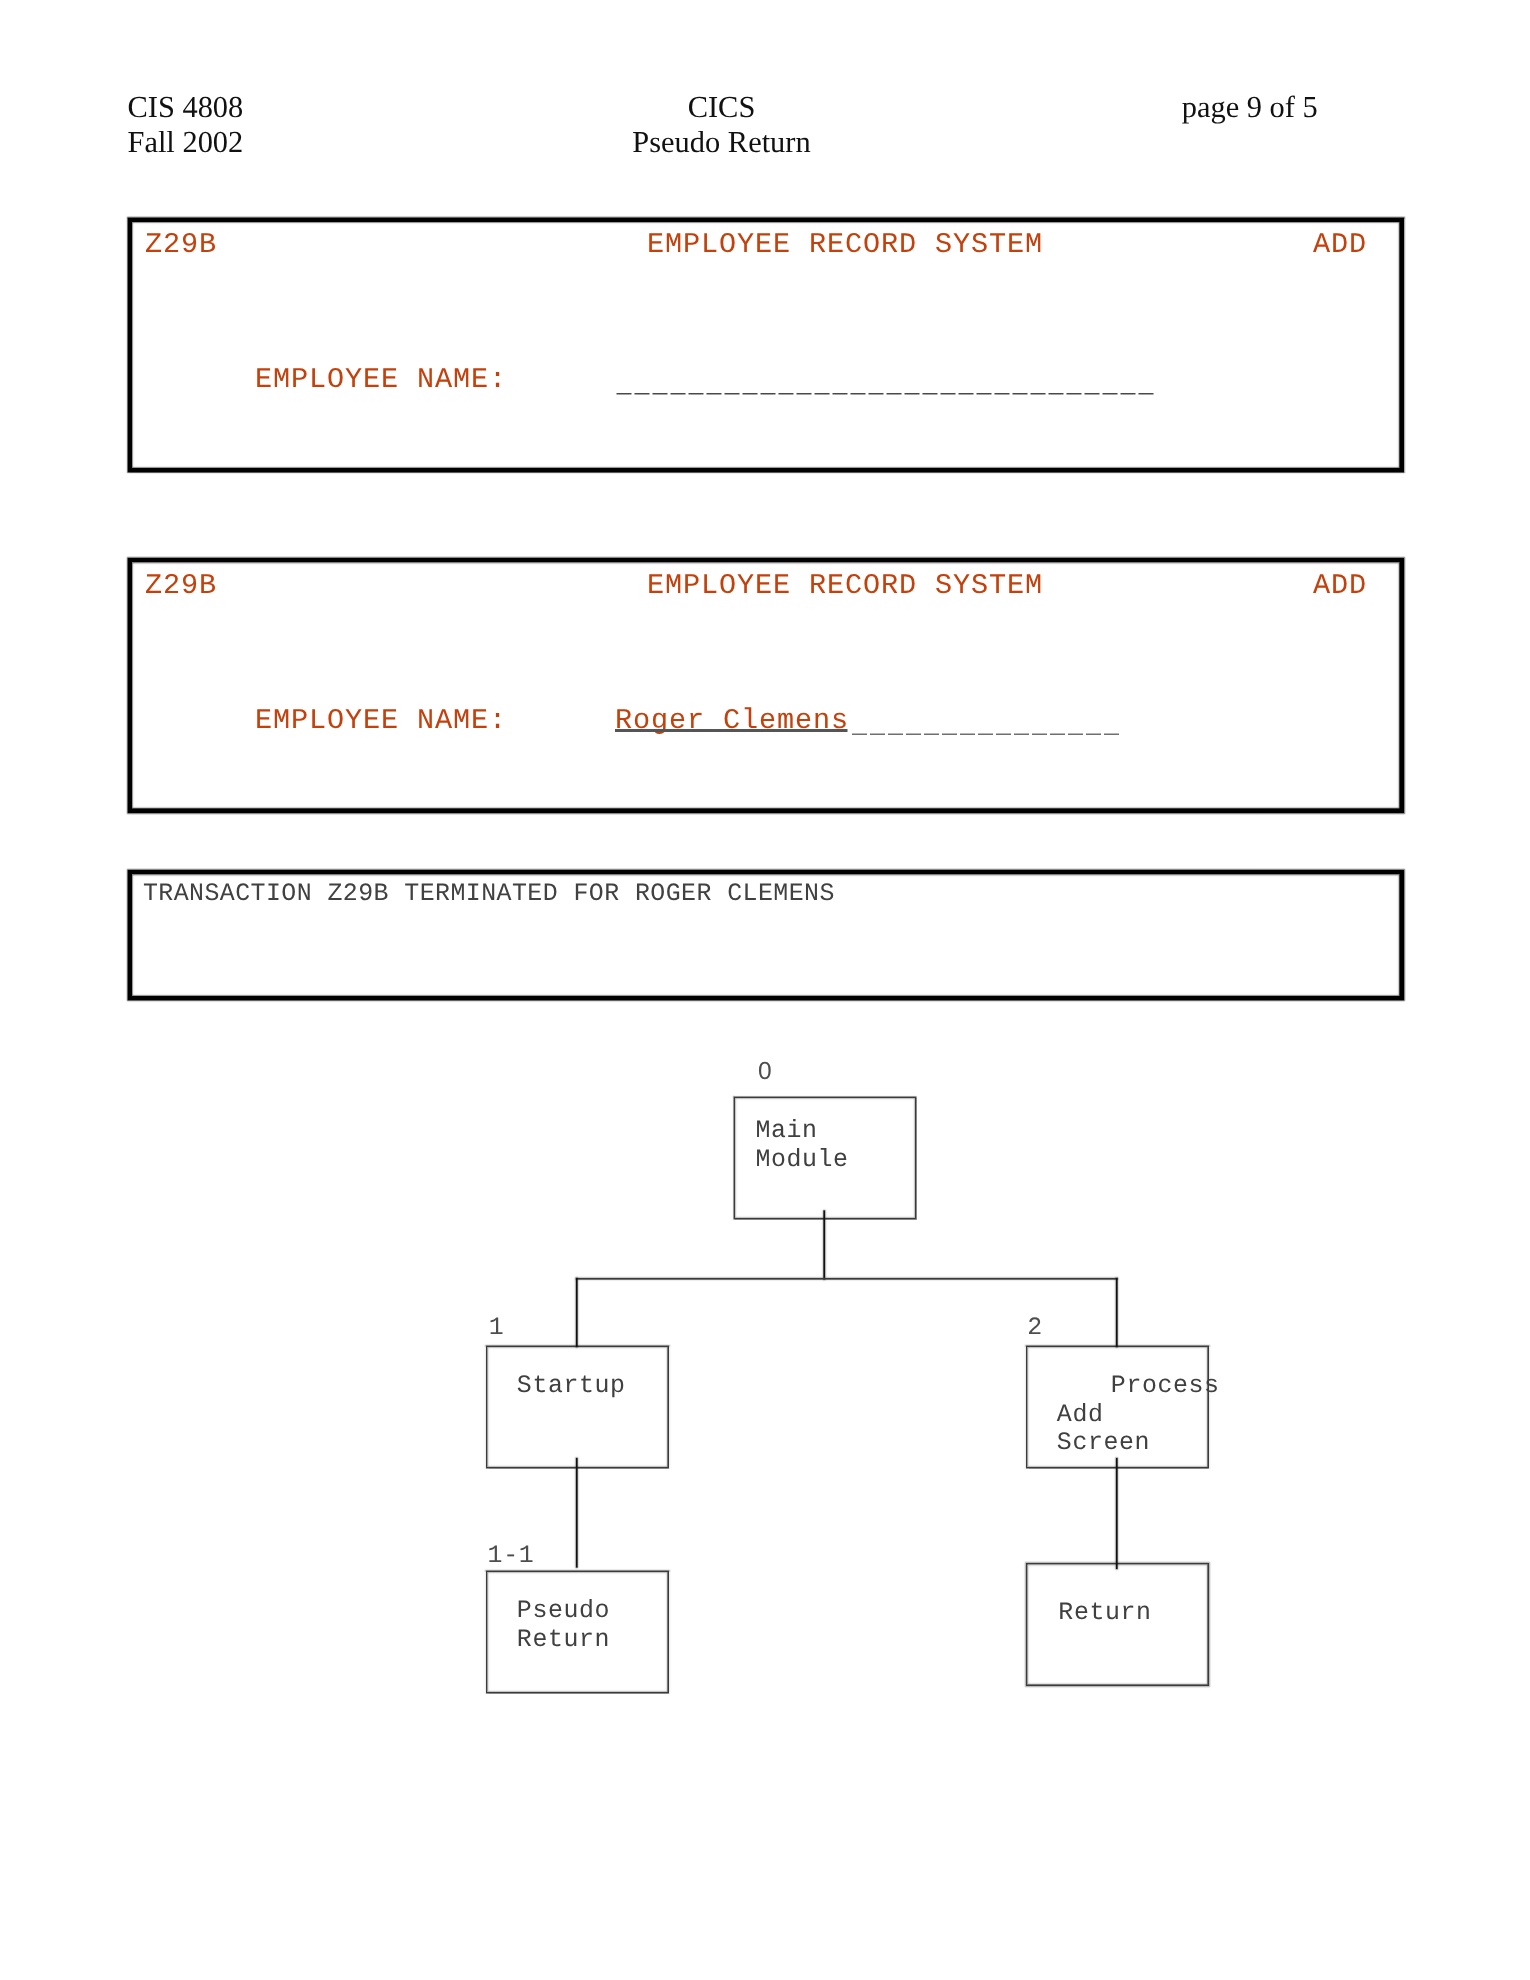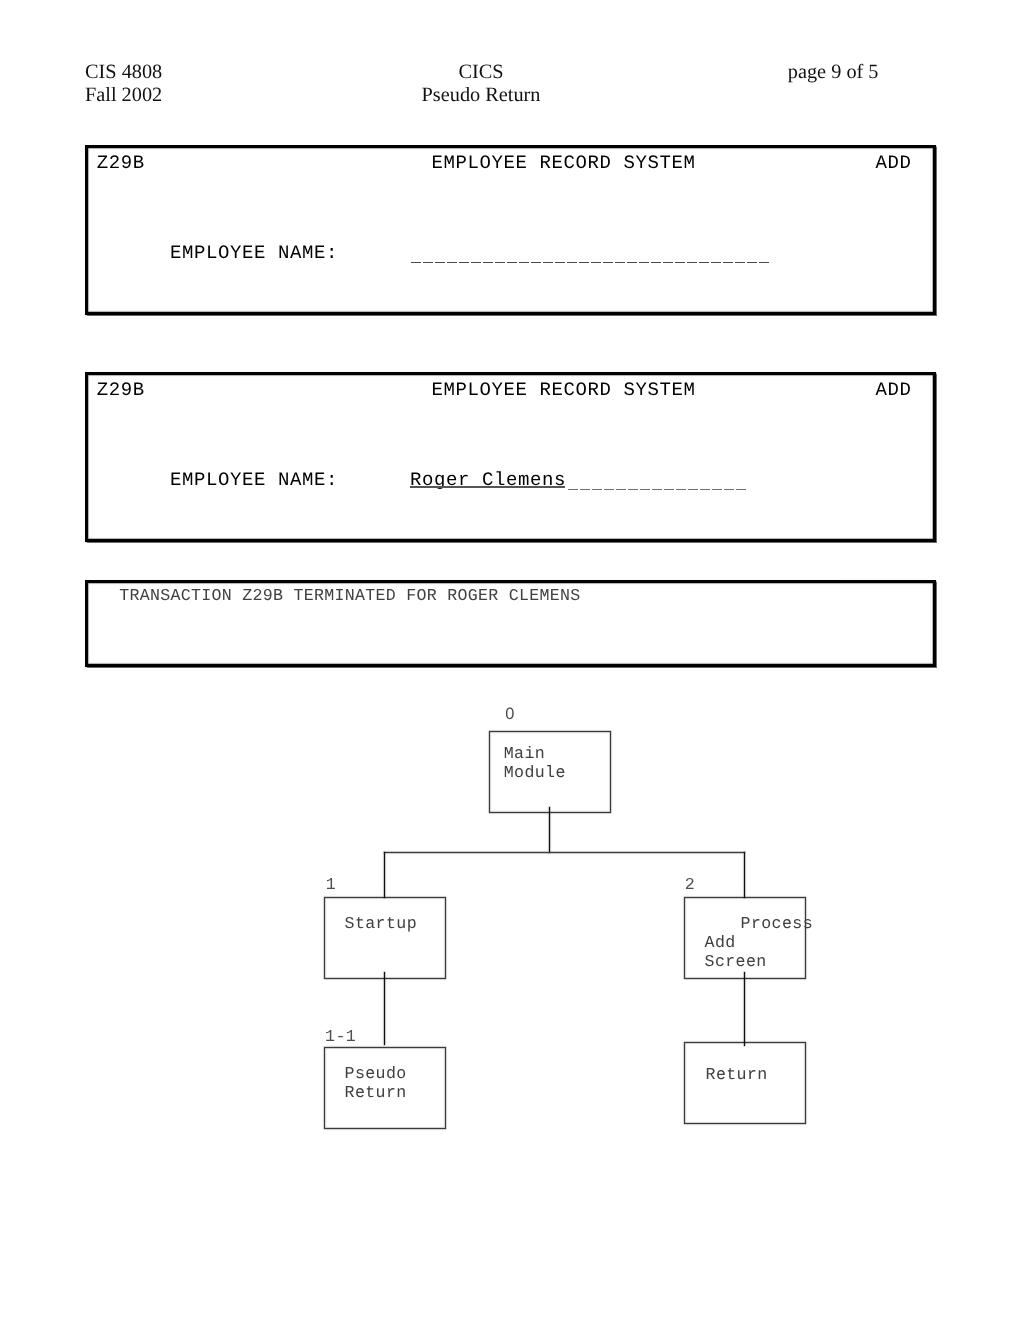--- a/index.html
+++ b/index.html
@@ -30,21 +30,21 @@
                        inset 0 0 0.8px 0.5px rgba(55,55,55,.75); }
   .scr1 { top:144.6px; height:164px; }
   .scr2 { top:371.6px; height:164px; }
   .scr3 { top:580.1px; height:81px; }
 
   
   .tw { font-family:"Liberation Mono", monospace; white-space:pre; }
   .tw > i { display:inline-block; font-style:normal; text-align:center;
             overflow:visible; }
 
-  .scr-text { position:absolute; color:#000000; font-size:19px; }
+  .scr-text { position:absolute; color:#c2410c; font-size:19px; }
   .scr-text > i { width:12px; }
   
   .uline { position:relative;font-family:Liberation Mono, monospace; }
   .uline::after { content:""; position:absolute; left:0.3px; right:0.9px;
                   top:17.6px; height:1.4px; background:#555; }
   
   .uscore { color:transparent; }
   .uscore > i { position:relative; }
   .uscore > i::after { content:""; position:absolute; left:0.8px; right:1.1px;
                        top:20.2px; height:1.3px; background:#4a4a4a; }
@@ -54,21 +54,21 @@
   .s1-l2    { left:169.7px; top:241.8px; }
   .s1-l3    { left:410px; top:241.8px; }
   .s1-l3v   { left:409.7px; top:241.8px; }
   .s2-l1    { left:96.4px;  top:378.8px; }
   .s2-title { left:431.1px; top:378.8px; }
   .s2-mode  { left:875.1px; top:378.8px; }
   .s2-l2    { left:169.7px; top:468.8px; }
   .s2-l3    { left:409.7px; top:468.8px; }
   .s2-l4    { left:566.8px; top:468.8px; }
   .s2-l4 > i::after { background:#6f6f6f; }
-  .s3-l1    { left:95.2px;  top:586.3px; font-size:16.6px; color:#414141;margin-left:24px; }
+  .s3-l1    { left:95.2px;  top:586.3px; font-size:16.6px; color:#414141; }
   .s3-l1 > i { width:10.25px; }
 
   
   .dbox { position:absolute; border:1px solid #3b3b3b; background:#fff;
           box-sizing:border-box;
           box-shadow:0 0 0.9px 0.45px rgba(90,90,90,.55),
                      inset 0 0 0.9px 0.45px rgba(90,90,90,.55); }
   .dlabel { position:absolute; font-size:16.6px; color:#4e4e4e; }
   .dlabel > i { width:10.35px; }
   

